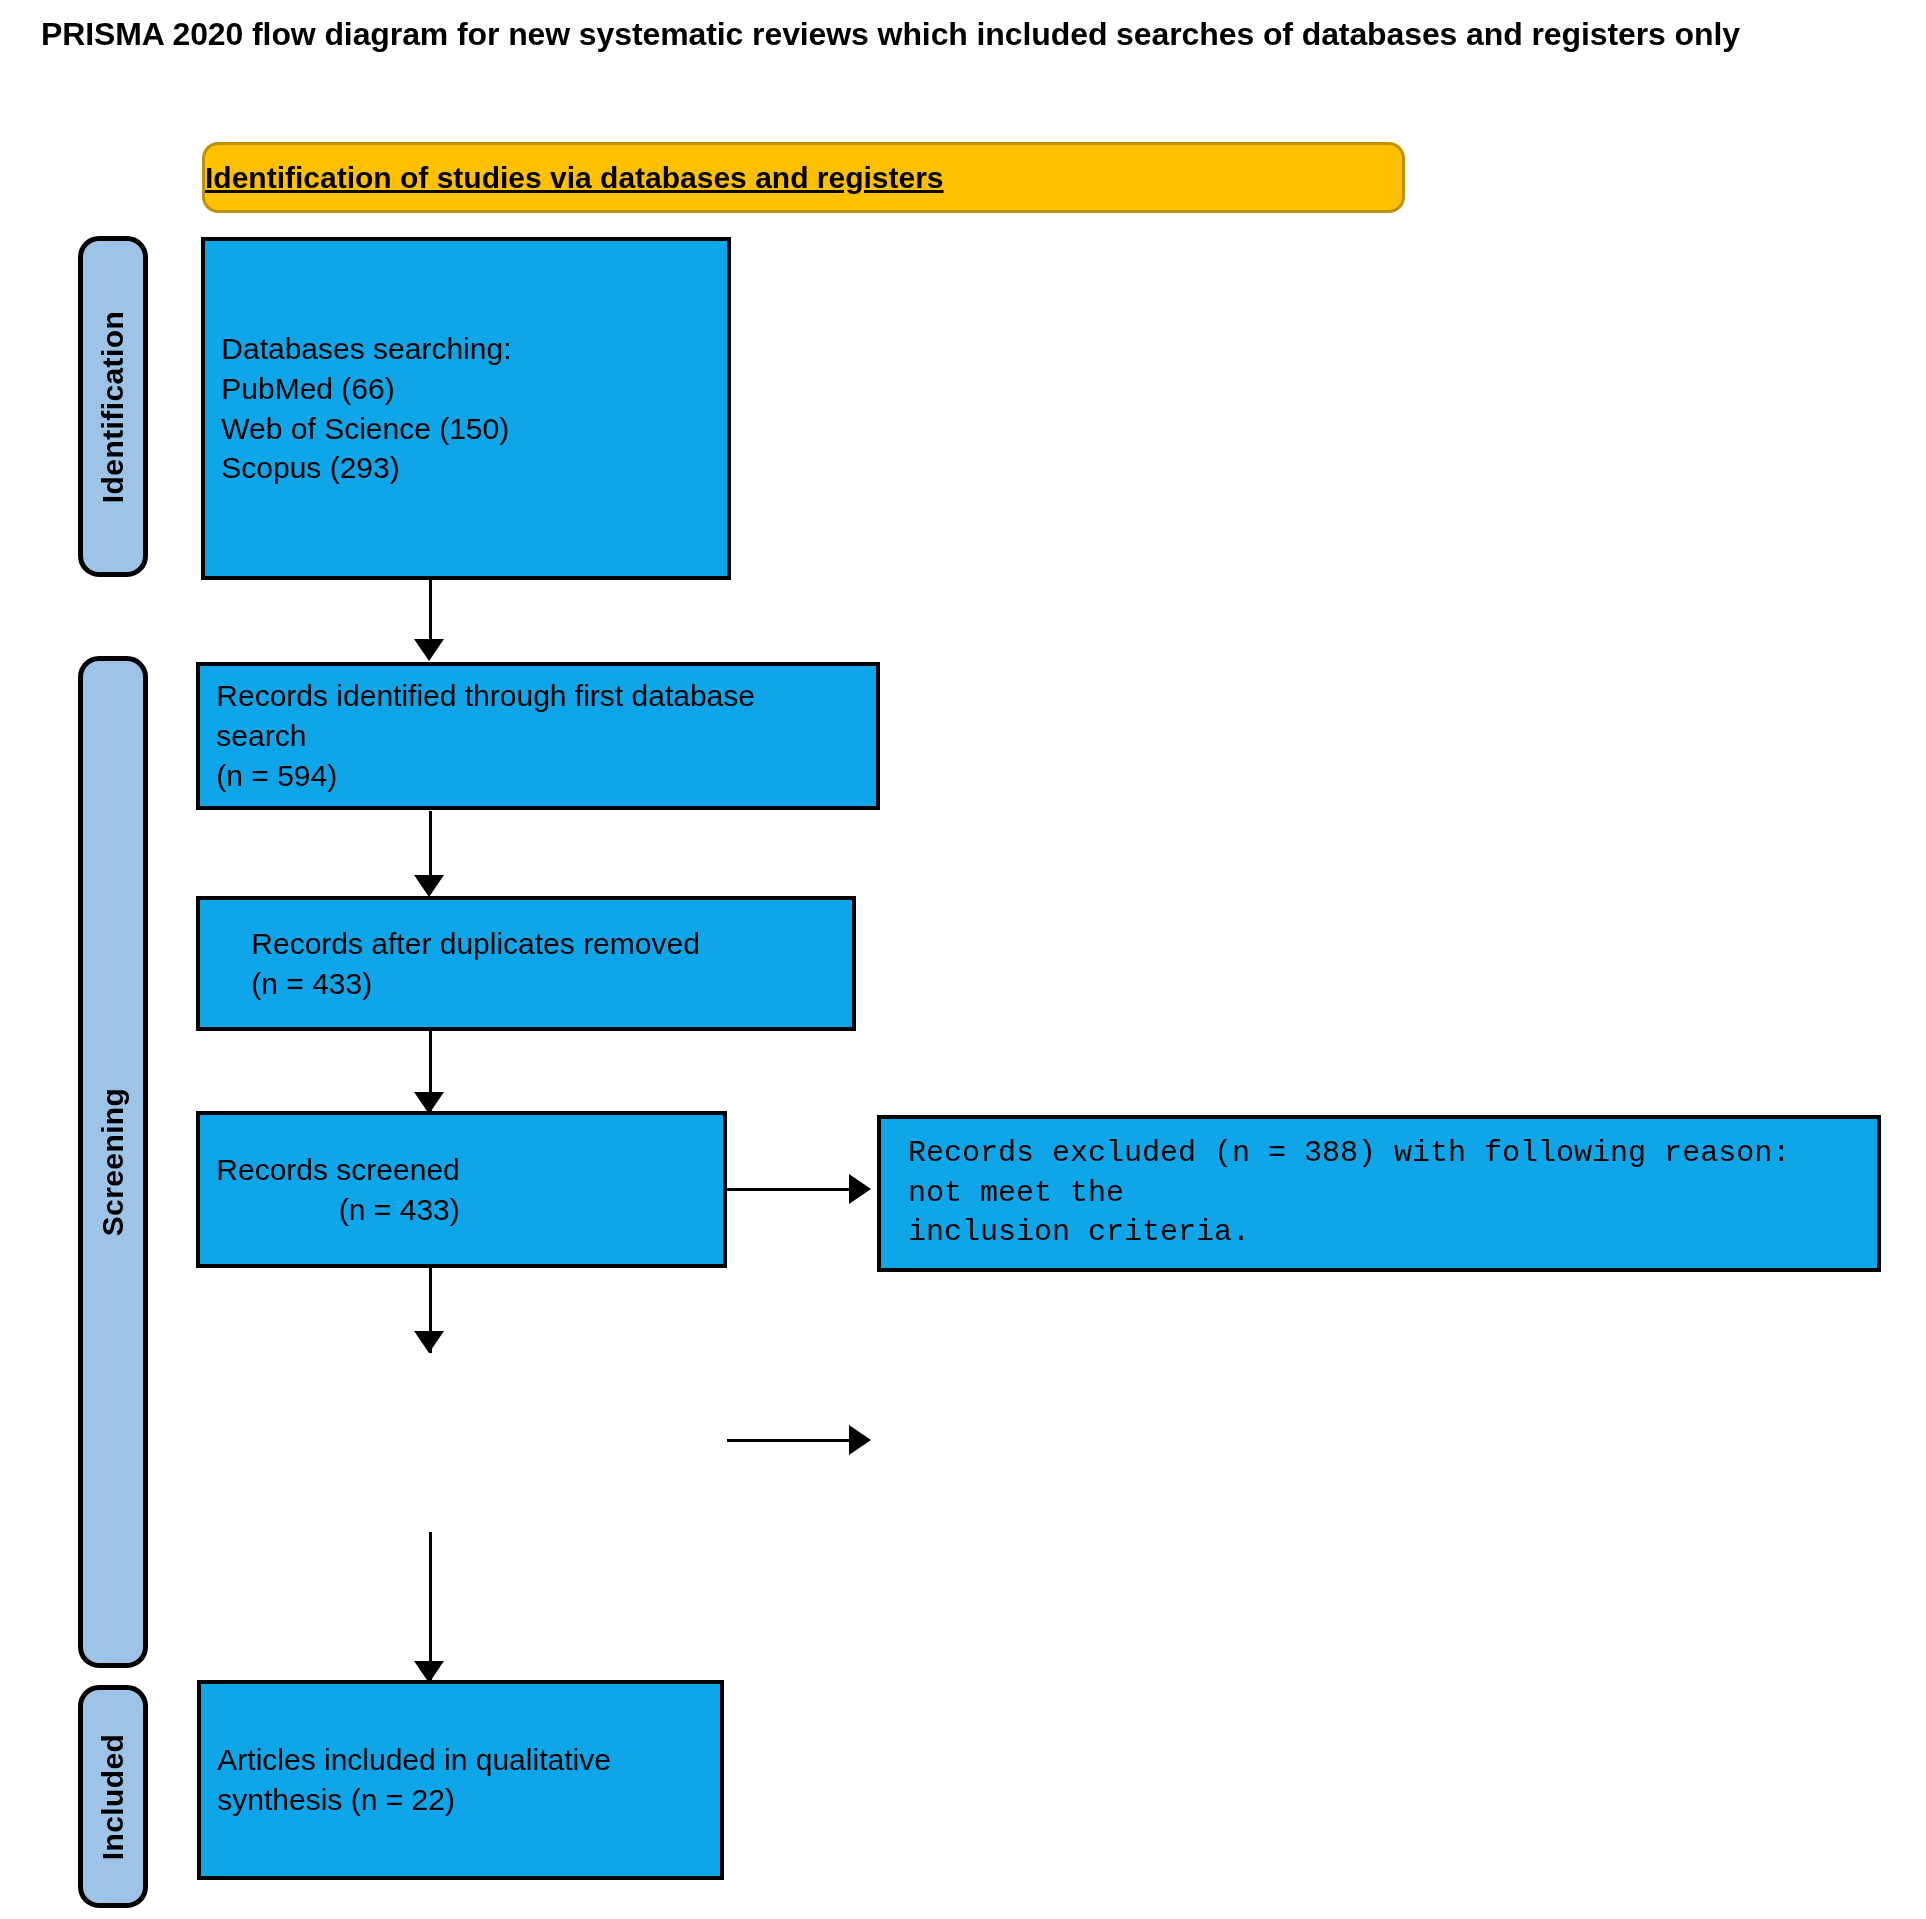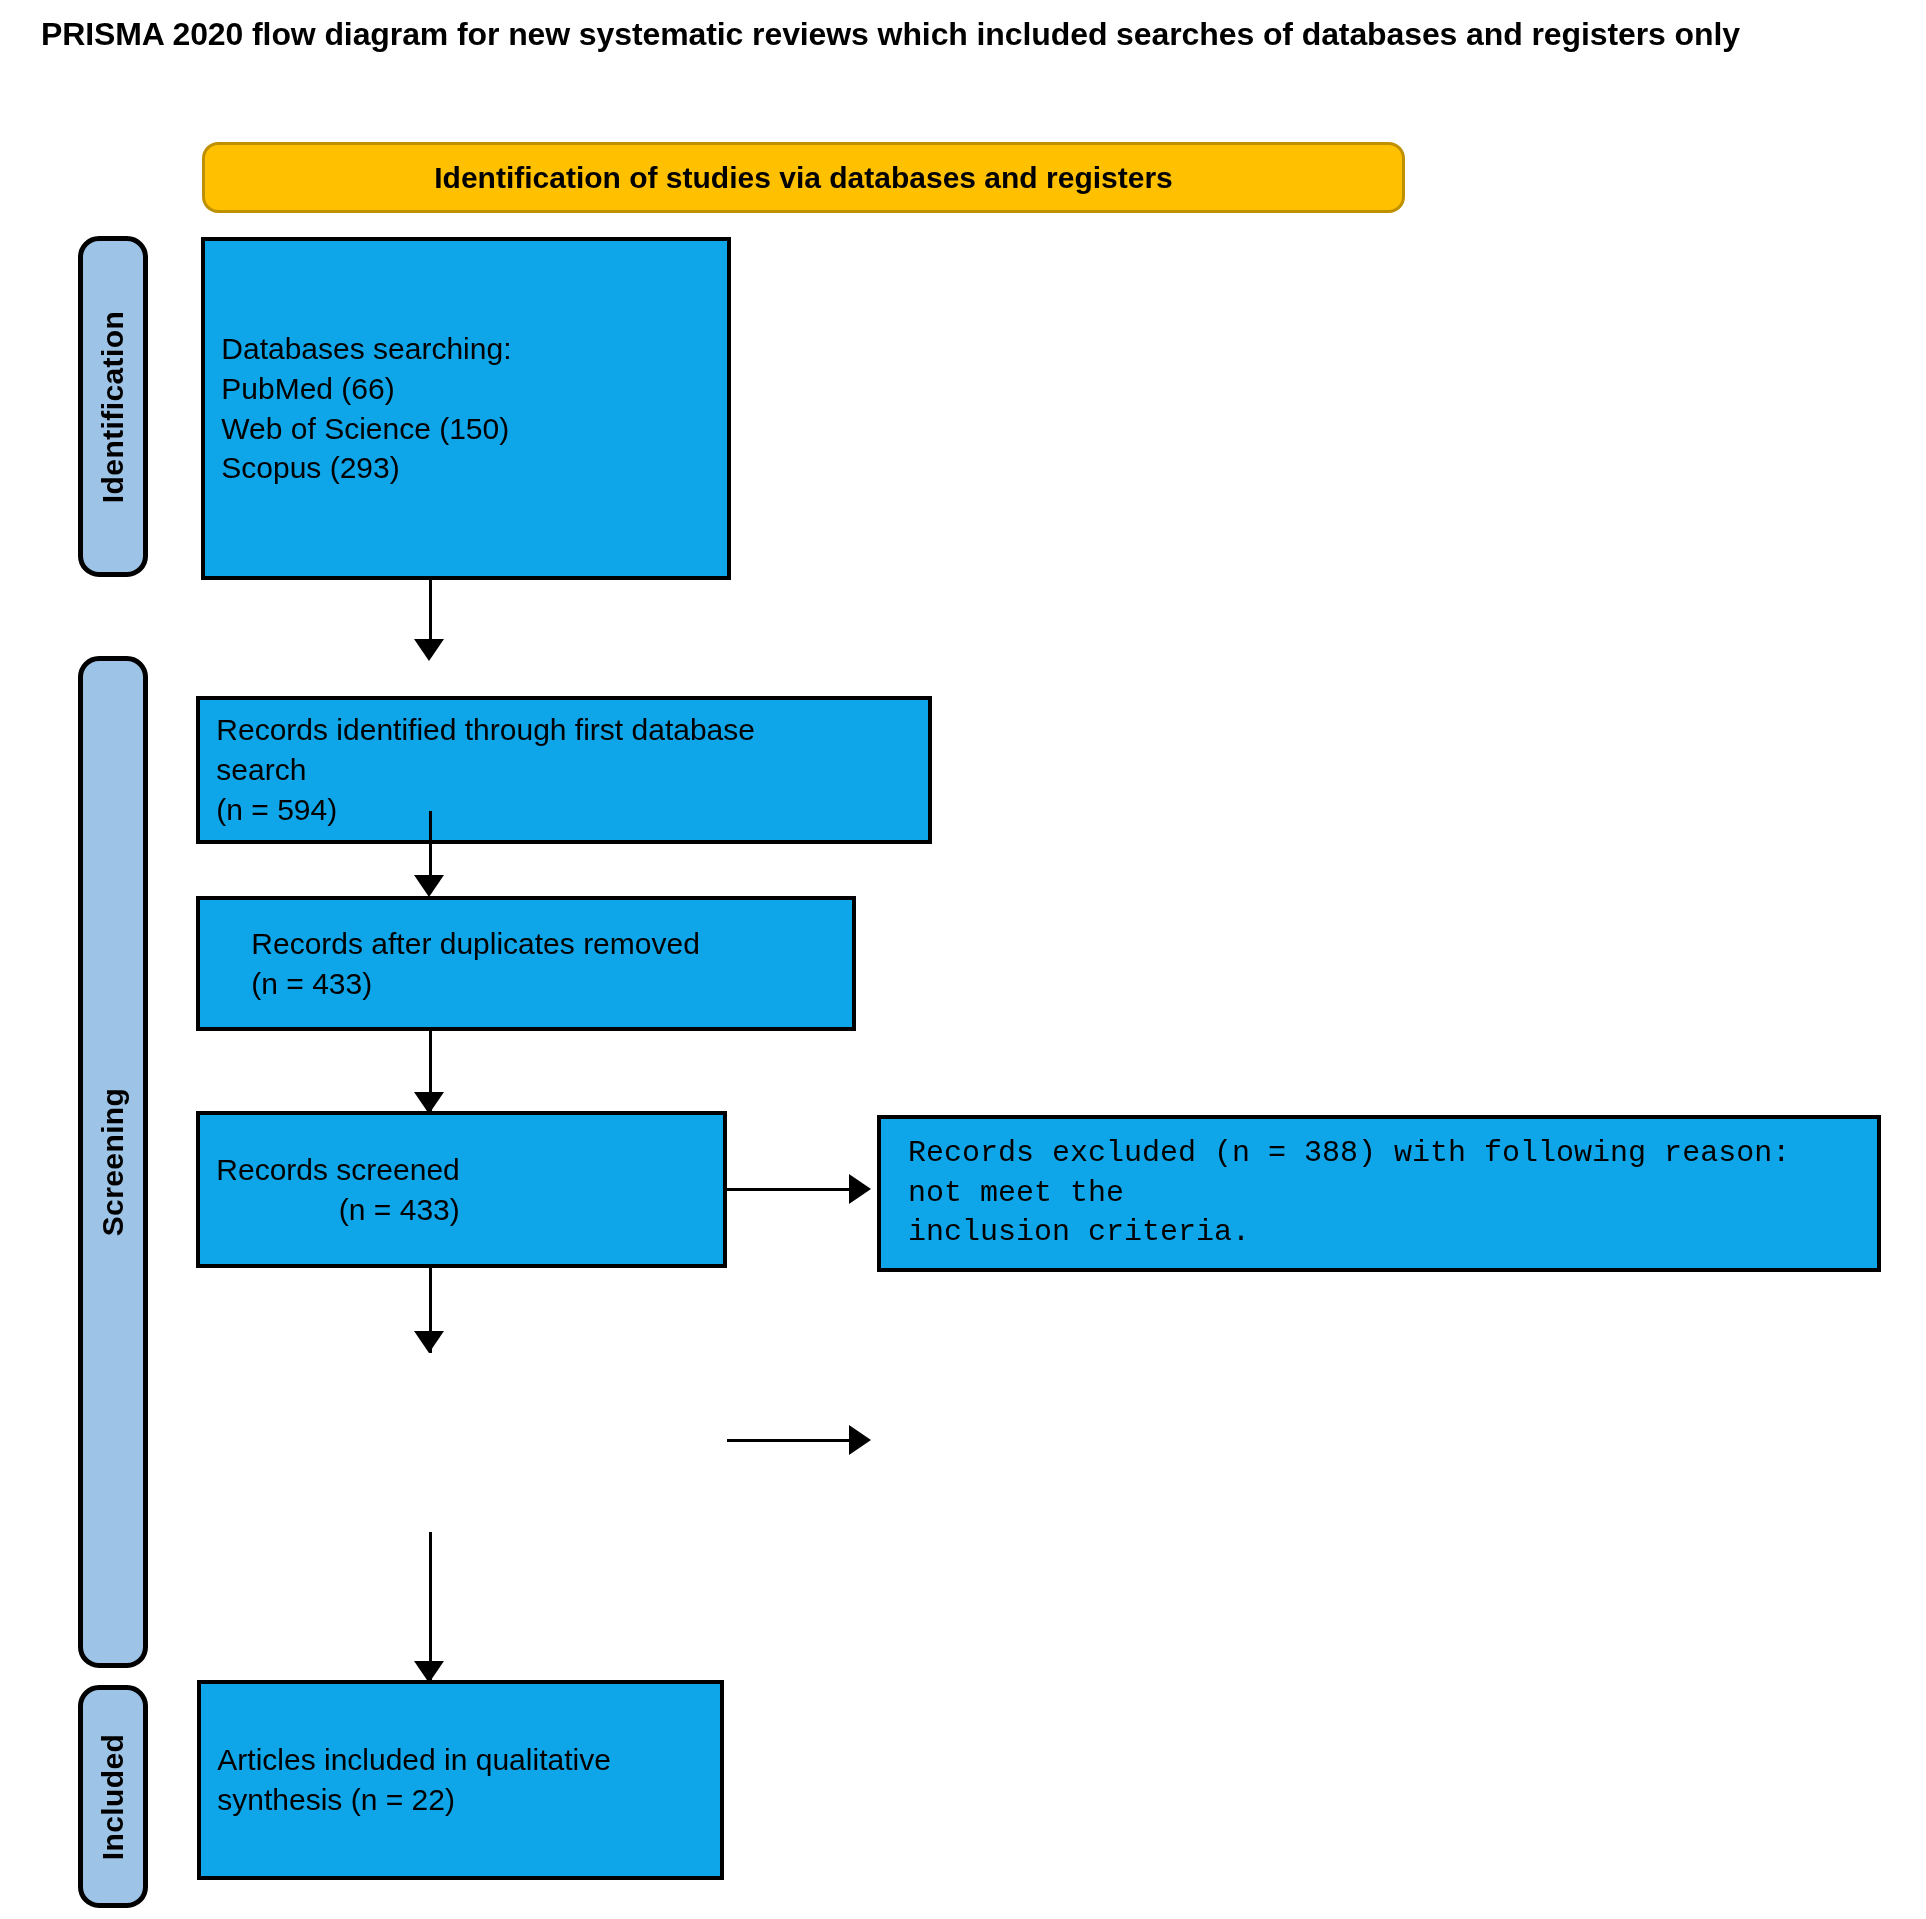--- a/index.html
+++ b/index.html
@@ -60,21 +60,21 @@
     left: 202px;
     top: 142px;
     width: 1203px;
     height: 71px;
     background: #ffc000;
     border: 3.7px solid #bf9000;
     border-radius: 16.3px;
     box-sizing: border-box;
     display: flex;
     align-items: center;
-    justify-content: center;
+    text-decoration: underline;
   }
   #identification-banner .banner-text {
     font-size: 30px;
     font-weight: bold;
     color: #000000;
     text-align: center;
   }
 
   
   .flow-box {
@@ -150,21 +150,21 @@
   <div class="flow-box" style="left:201px; top:237px; width:530px; height:343px;">
     <span class="box-text">Databases searching:
 PubMed (66)
 Web of Science (150)
 Scopus (293)</span>
   </div>
 
   <div class="conn-v" style="left:429px; top:580px; width:3px; height:73px;"></div>
   <div class="arrow-down" style="left:414px; top:639px;"></div>
 
-  <div class="flow-box" style="left:196px; top:696px; width:736px; height:148px;">
+  <div class="flow-box" style="left:196px; top:662px; width:684px; height:148px;">
     <span class="box-text">Records identified through first database
 search
 (n = 594)</span>
   </div>
 
   <div class="conn-v" style="left:429px; top:811px; width:3px; height:82px;"></div>
   <div class="arrow-down" style="left:414px; top:875px;"></div>
 
   <div class="flow-box" style="left:196px; top:896px; width:660px; height:135px;padding-left:35px;">
     <span class="box-text">Records after duplicates removed

